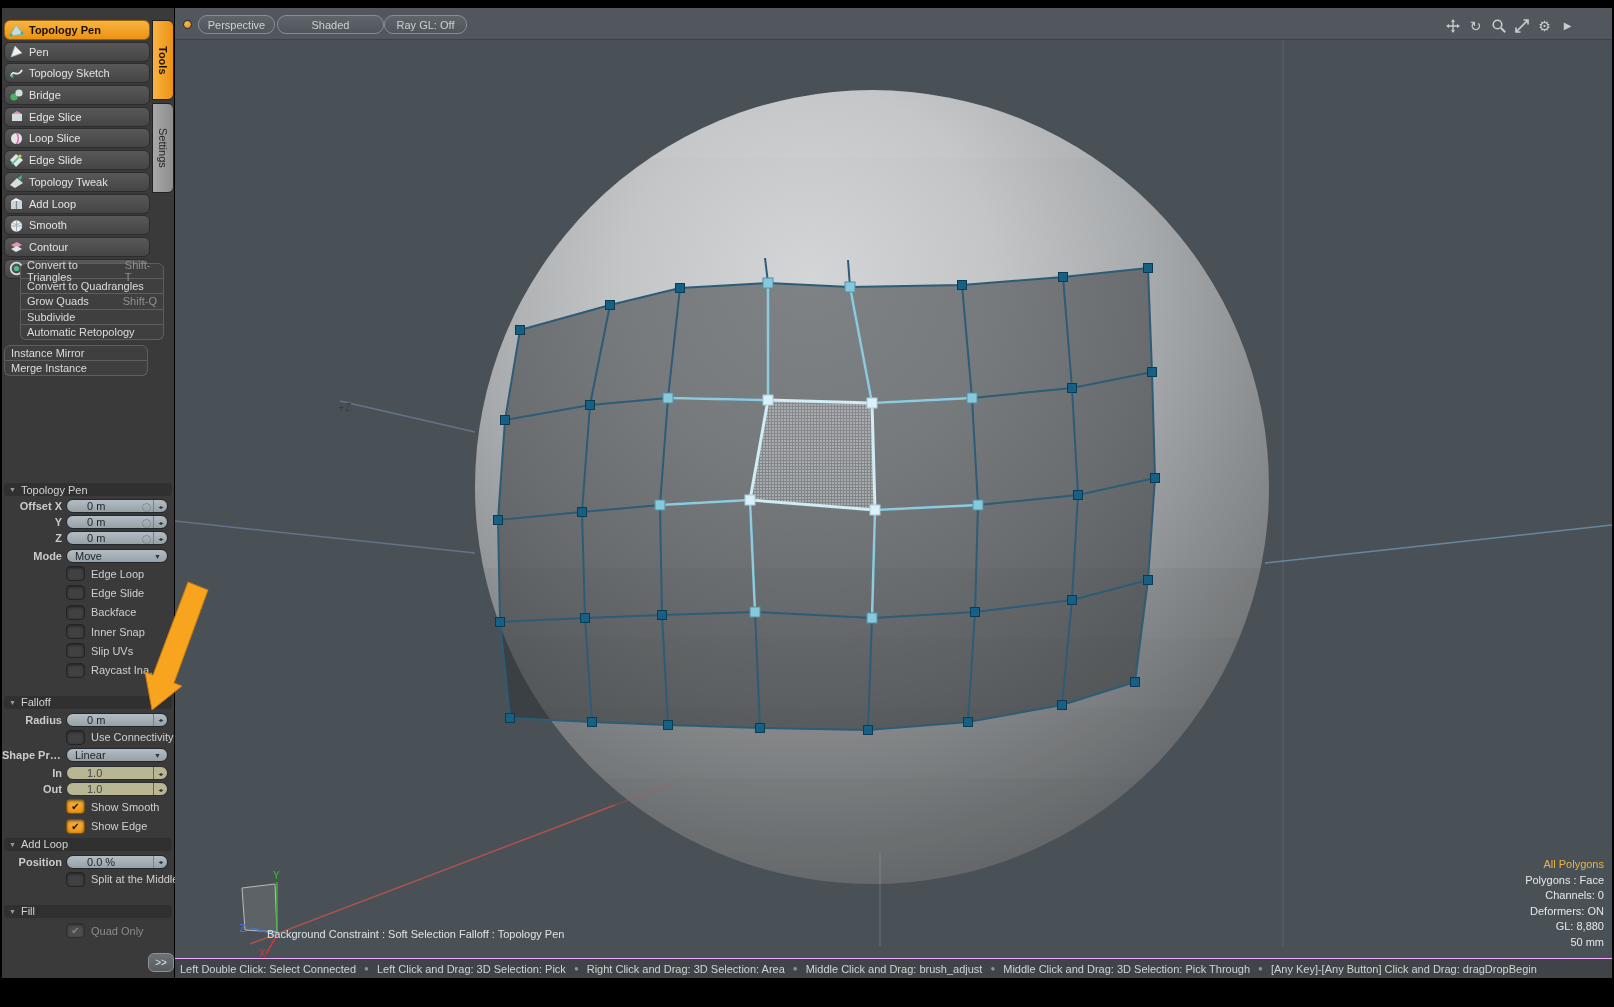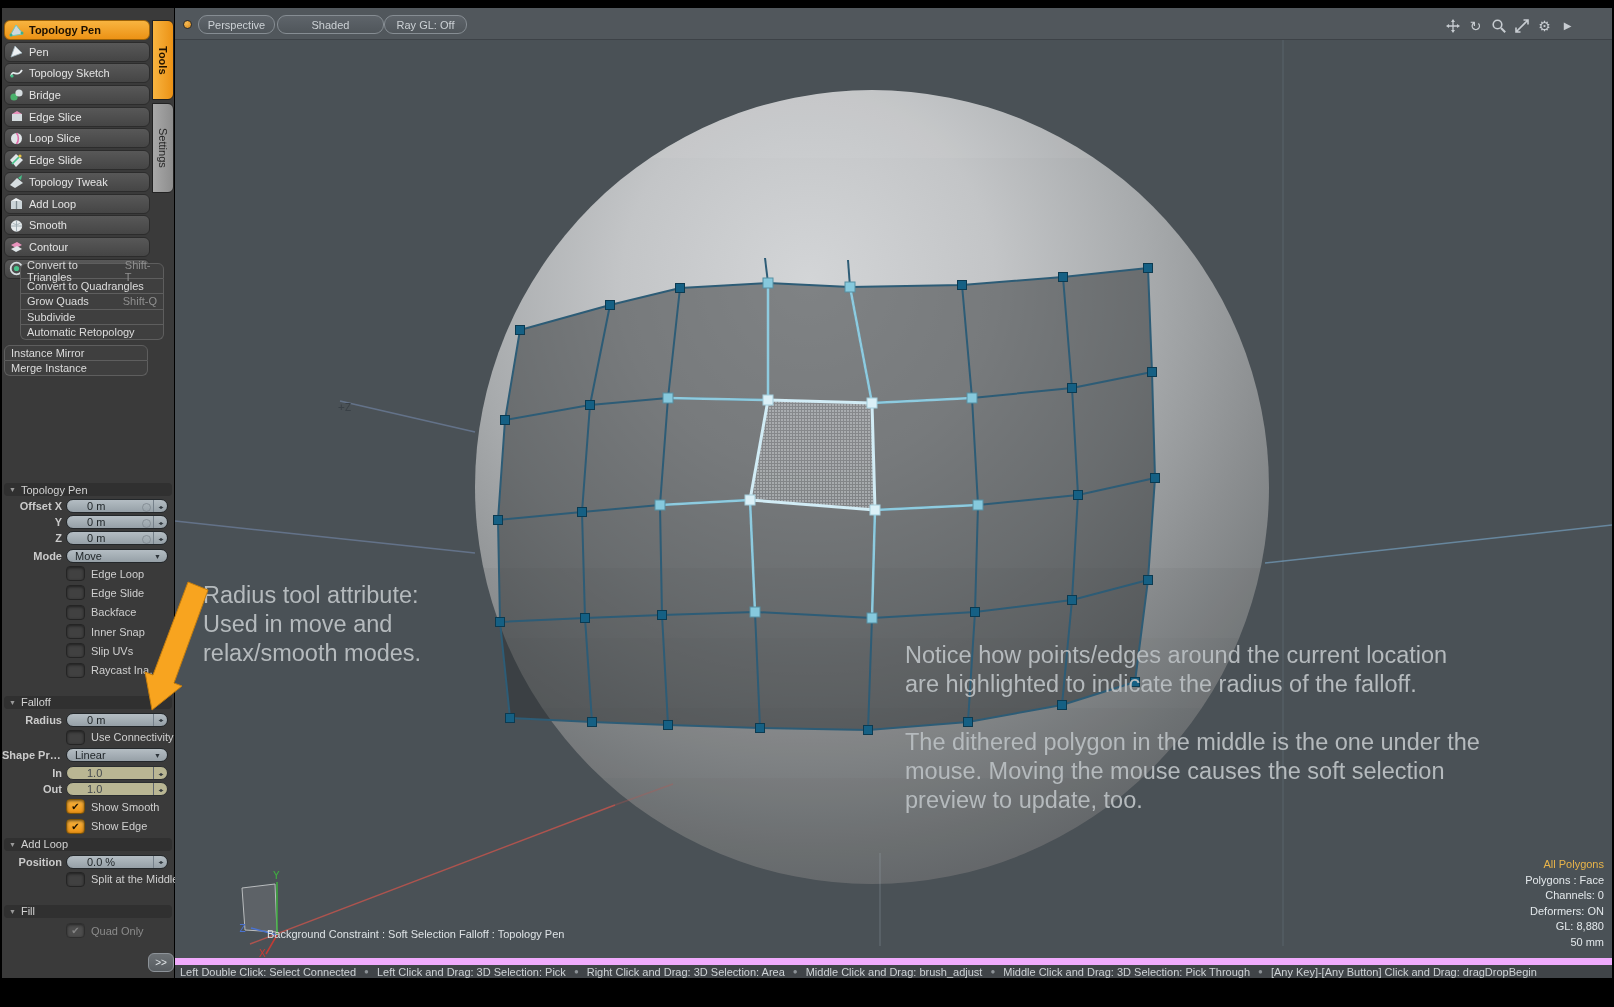--- a/index.html
+++ b/index.html
@@ -92,21 +92,21 @@
   text.ax-lbl{font-family:"DejaVu Sans Mono",monospace;font-size:11px;}
   
   .note{position:absolute;color:#b5babd;font-size:23.5px;line-height:29px;white-space:pre-line;}
   #constraint-text{position:absolute;left:92px;top:920px;font-size:11px;color:#dde2e5;}
   #info-overlay{position:absolute;right:8px;bottom:8px;text-align:right;font-size:11px;line-height:15.5px;color:#e3e8eb;}
   #info-overlay .hl{color:#e8b44a;}
   
   #note-arrow{position:absolute;left:140px;top:578px;z-index:10;}
   
   #status-bar{position:absolute;left:175px;top:958px;width:1437px;height:20px;background:#404448;
-              border-top:7px solid #f0abfc;display:flex;align-items:center;gap:8px;padding-left:5px;box-sizing:border-box;
+              border-top:1px solid #f0abfc;display:flex;align-items:center;gap:8px;padding-left:5px;box-sizing:border-box;
               font-size:11px;color:#ced3d6;white-space:nowrap;overflow:hidden;}
   #status-bar .dot{color:#8d9398;font-size:8px;}
 </style>
 </head>
 <body>
 
 <div id="left-panel">
 
   <div id="tool-list">
     <div class="tool-item selected">
@@ -547,29 +547,20 @@
       <span class="nav-ic">
           <svg width="16" height="16">
             <path d="M9.5,2 H14 V6.5 M6.5,14 H2 V9.5 M14,2 L2,14" fill="none" stroke="#c7ccd1" stroke-width="1.6"></path>
           </svg>
         </span>
       <span class="nav-ic">⚙</span>
       <span class="nav-ic" style="font-size:10px">▶</span>
     </div>
   </div>
 
-  <div class="note" style="left:28px;top:573px;">Radius tool attribute:
-Used in move and
-relax/smooth modes.</div>
-  <div class="note" style="left:730px;top:633px;">Notice how points/edges around the current location
-are highlighted to indicate the radius of the falloff.
-
-The dithered polygon in the middle is the one under the
-mouse. Moving the mouse causes the soft selection
-preview to update, too.</div>
 
   <div id="constraint-text">Background Constraint  : Soft Selection Falloff : Topology Pen</div>
 
   <div id="info-overlay">
     <div class="hl">All Polygons</div>
     <div>Polygons : Face</div>
     <div>Channels: 0</div>
     <div>Deformers: ON</div>
     <div>GL: 8,880</div>
     <div>50 mm</div>

